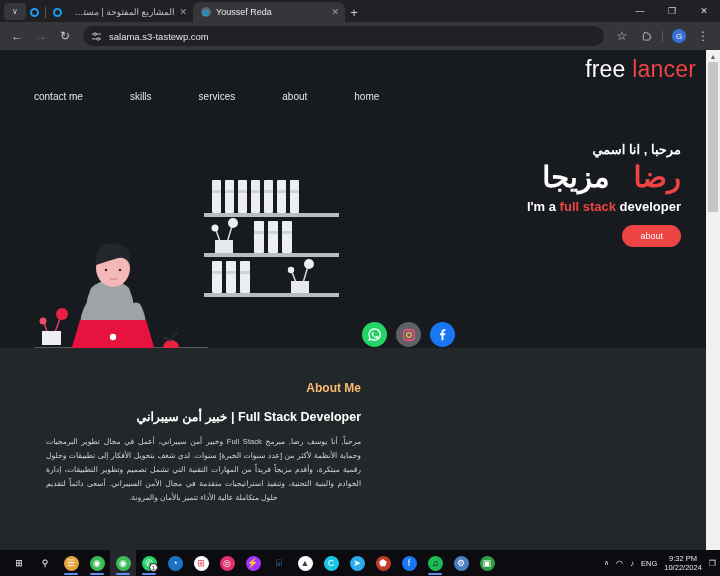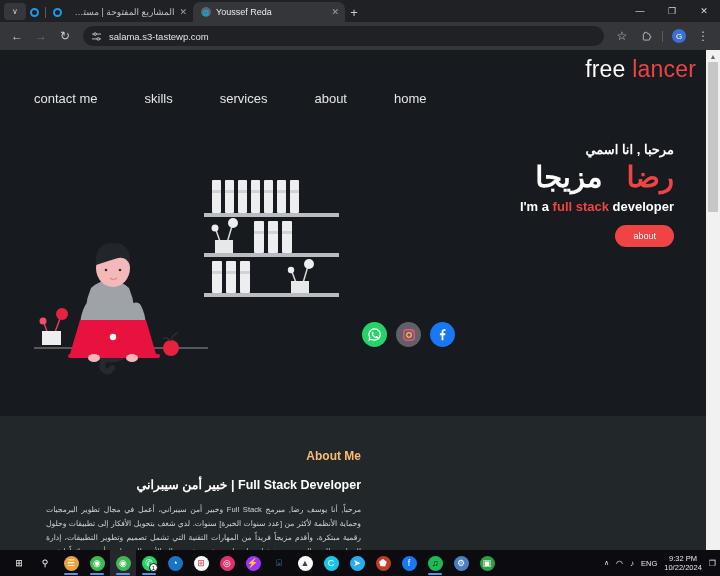--- a/index.html
+++ b/index.html
@@ -100,36 +100,36 @@
   .scrollbar .sb-up {
     height: 12px; display:flex; align-items:center; justify-content:center;
     font-size: 7px; color: #666;
   }
   .scrollbar .sb-thumb {
     position: absolute; top: 12px; left: 2px; width: 10px; height: 150px;
     background: #c6c6c6; border-radius: 1px;
   }
 
   
-  .hero { height: 366px; background: #171a1e; position: relative; }
+  .hero { height: 298px; background: #171a1e; position: relative; }
   .logo {
     position: absolute; right: 10px; top: 6px;
     font-size: 23px; letter-spacing: .2px;
   }
   .logo .w { color: #ffffff; }
   .logo .r { color: #ee4444; }
 
   .navlinks {
     position: absolute; left: 34px; top: 41px;
-    display: flex; gap: 47px; font-size: 13px; color: #e4e6e8;
+    display: flex; gap: 47px; font-size: 10px; color: #e4e6e8;
   }
   .navlinks span { cursor: pointer; }
 
   .hero-right {
-    position: absolute; right: 32px; top: 92px;
+    position: absolute; right: 25px; top: 92px;
     text-align: right; direction: rtl;
   }
   .greet { font-size: 13px; color: #ffffff; font-weight: bold; }
   .name {
     font-size: 29px; font-weight: bold; margin-top: 5px; line-height: 1.05;
   }
   .name .w { color: #ffffff; }
   .name .r { color: #ee4444; margin-left: 16px; }
   .role {
     direction: ltr; font-size: 13px; color: #ffffff; font-weight: bold;

